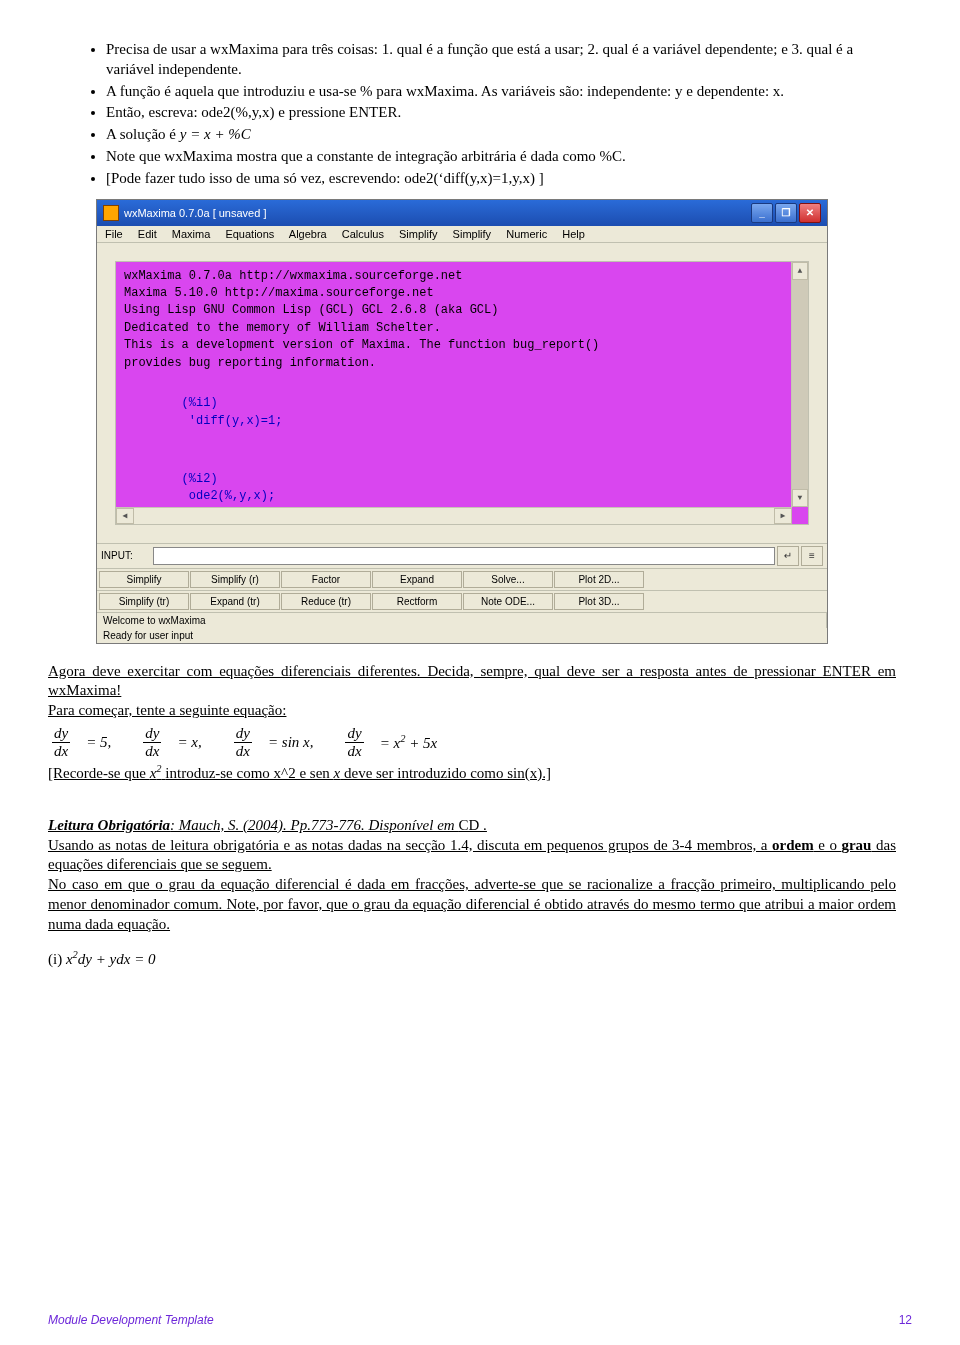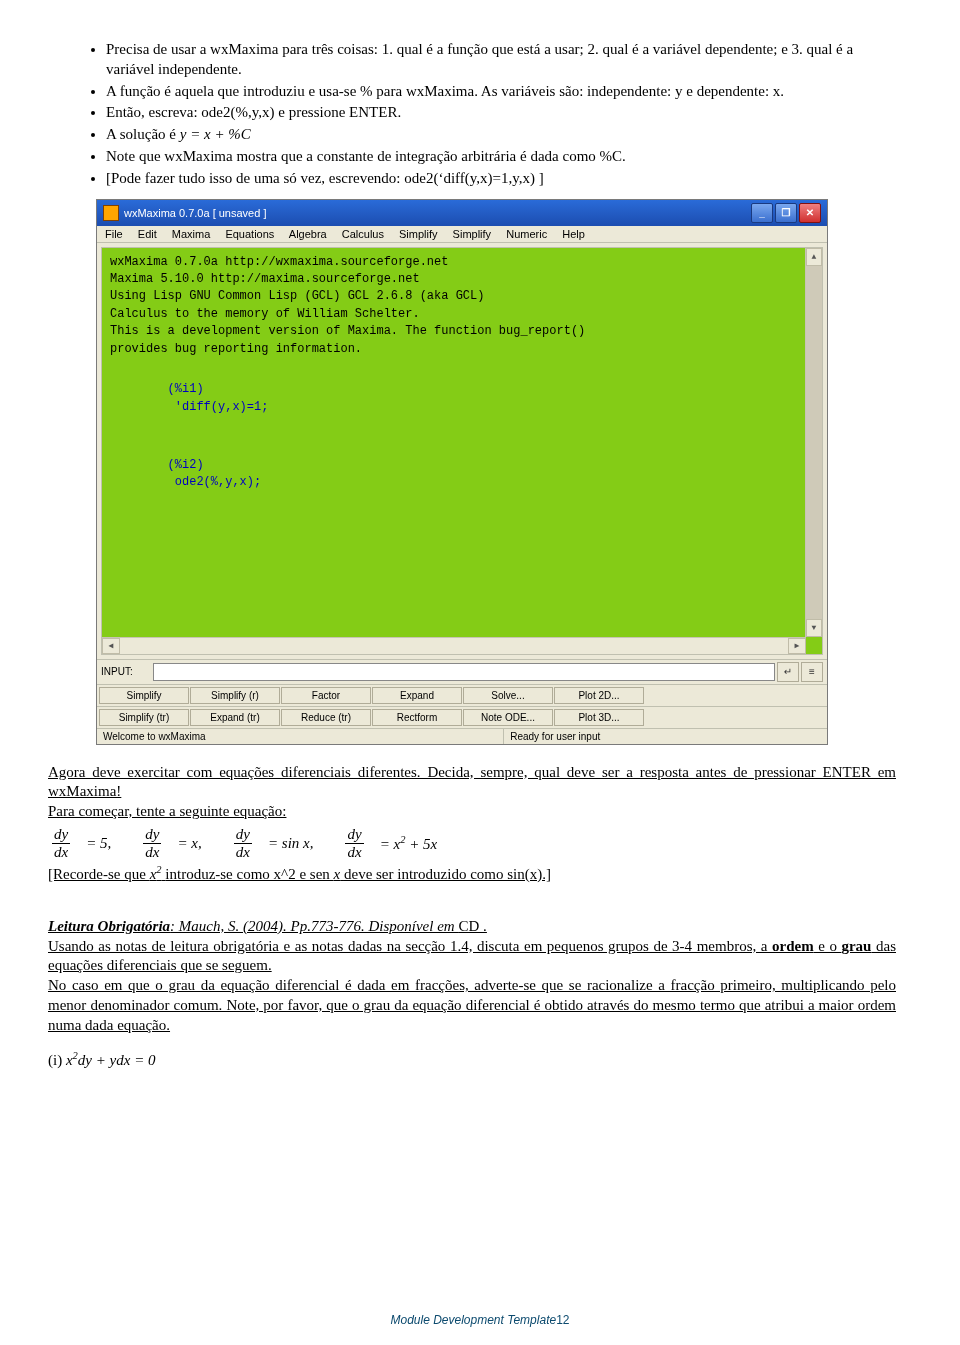--- a/index.html
+++ b/index.html
@@ -70,24 +70,24 @@
     font-size: 10px;
   }
   .wxtitle-btn.close { background: linear-gradient(to bottom, #f08080, #d03030); border-color: #801010; }
   .wxmenu {
     background: #ece9d8;
     padding: 2px 8px;
     border-bottom: 1px solid #c0c0b0;
   }
   .wxmenu span { margin-right: 12px; }
   .wxoutput {
-    background: #84cc16;
+    background: #d946ef;
     border: 1px solid #c0c0b0;
-    margin: 4px;
-    height: 408px;
+    margin: 18px;
+    height: 264px;
     overflow: hidden;
     position: relative;
     font-family: "Courier New", monospace;
     font-size: 12px;
     padding: 6px 8px;
     line-height: 1.45;
     box-sizing: border-box;
   }
   .wxoutput .blue { color: #0000c0; }
   .wxoutput .row { white-space: pre; }
@@ -165,20 +165,21 @@
     padding: 2px 0;
     width: 88px;
     text-align: center;
     font-size: 10px;
     margin-right: 1px;
   }
   .wxstatus {
     display: flex;
     border-top: 1px solid #c0c0b0;
     font-size: 10px;
+    flex-direction: column;
   }
   .wxstatus .cell {
     padding: 2px 6px;
     border-right: 1px solid #c0c0b0;
   }
   .wxstatus .cell:first-child { flex: 0 0 54%; }
   .wxstatus .cell:last-child { flex: 1; border-right: none; }
 
   
   .body-text {
@@ -208,25 +209,25 @@
   sup { font-size: 0.7em; }
 
   .section-gap { height: 14px; }
 
   .footer {
     position: absolute;
     bottom: 18px;
     left: 48px;
     right: 48px;
     display: flex;
-    justify-content: center;
+    justify-content: space-between;
     font-family: Arial, sans-serif;
     font-size: 12px;
     font-style: italic;
-    color: #0c4a6e;
+    color: #6d28d9;
   }
   .footer .pno { font-style: normal; }
 </style>
 </head>
 <body>
 
 <div class="page">
 
   <ul class="bullets">
     <li>Precisa de usar a wxMaxima para três coisas: 1. qual é a função que está a usar; 2. qual é a variável dependente; e 3. qual é a variável independente.</li>
@@ -263,21 +264,21 @@
       <span>Calculus</span>
       <span>Simplify</span>
       <span>Simplify</span>
       <span>Numeric</span>
       <span>Help</span>
     </div>
     <div class="wxoutput">
       <div class="row">wxMaxima 0.7.0a http://wxmaxima.sourceforge.net</div>
       <div class="row">Maxima 5.10.0 http://maxima.sourceforge.net</div>
       <div class="row">Using Lisp GNU Common Lisp (GCL) GCL 2.6.8 (aka GCL)</div>
-      <div class="row">Calculus to the memory of William Schelter.</div>
+      <div class="row">Dedicated to the memory of William Schelter.</div>
       <div class="row">This is a development version of Maxima. The function bug_report()</div>
       <div class="row">provides bug reporting information.</div>
 
       <div class="row" style="margin-top:6px">
         <span class="blue">(%i1)</span>
         <span class="blue"> </span><span class="blue">'diff(y,x)=1;</span>
       </div>
 
 
       <div class="row" style="margin-top:6px">

